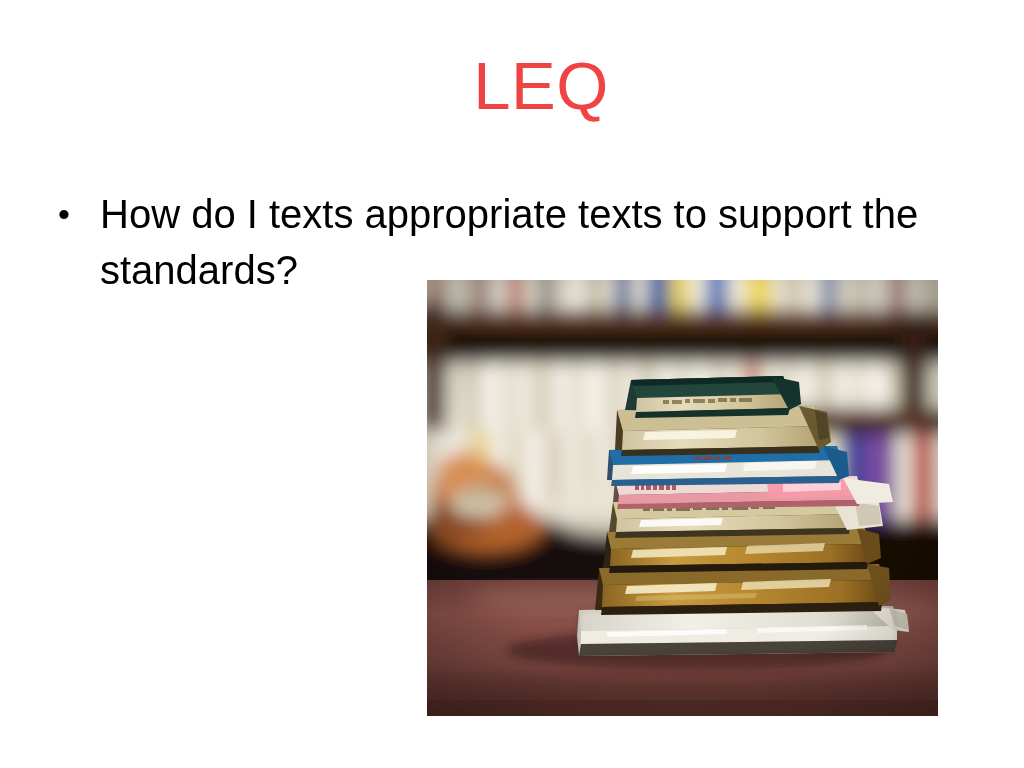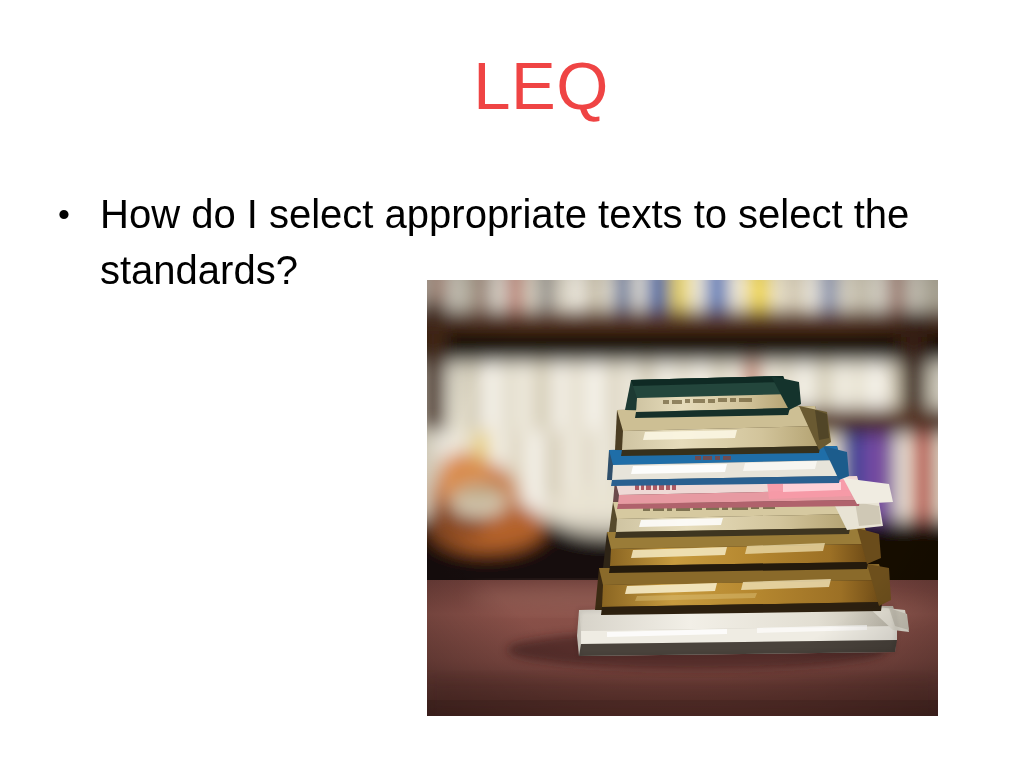--- a/index.html
+++ b/index.html
@@ -85,21 +85,21 @@
 </head>
 <body>
 
 <div class="slide">
 
   <div class="slide-title">LEQ</div>
 
   <div class="body-list">
     <div class="bullet-row">
       <span class="bullet-glyph">•</span>
-      <span class="bullet-text">How do I select appropriate texts to select the standards?</span>
+      <span class="bullet-text">How do I texts appropriate texts to support the standards?</span>
     </div>
   </div>
 
   <div class="photo-frame">
     <svg class="photo-svg" viewBox="0 0 511 436" preserveAspectRatio="none">
       <defs>
         <filter id="bgBlur" x="-20%" y="-20%" width="140%" height="140%">
           <feGaussianBlur stdDeviation="9"></feGaussianBlur>
         </filter>
         <filter id="midBlur" x="-20%" y="-20%" width="140%" height="140%">

